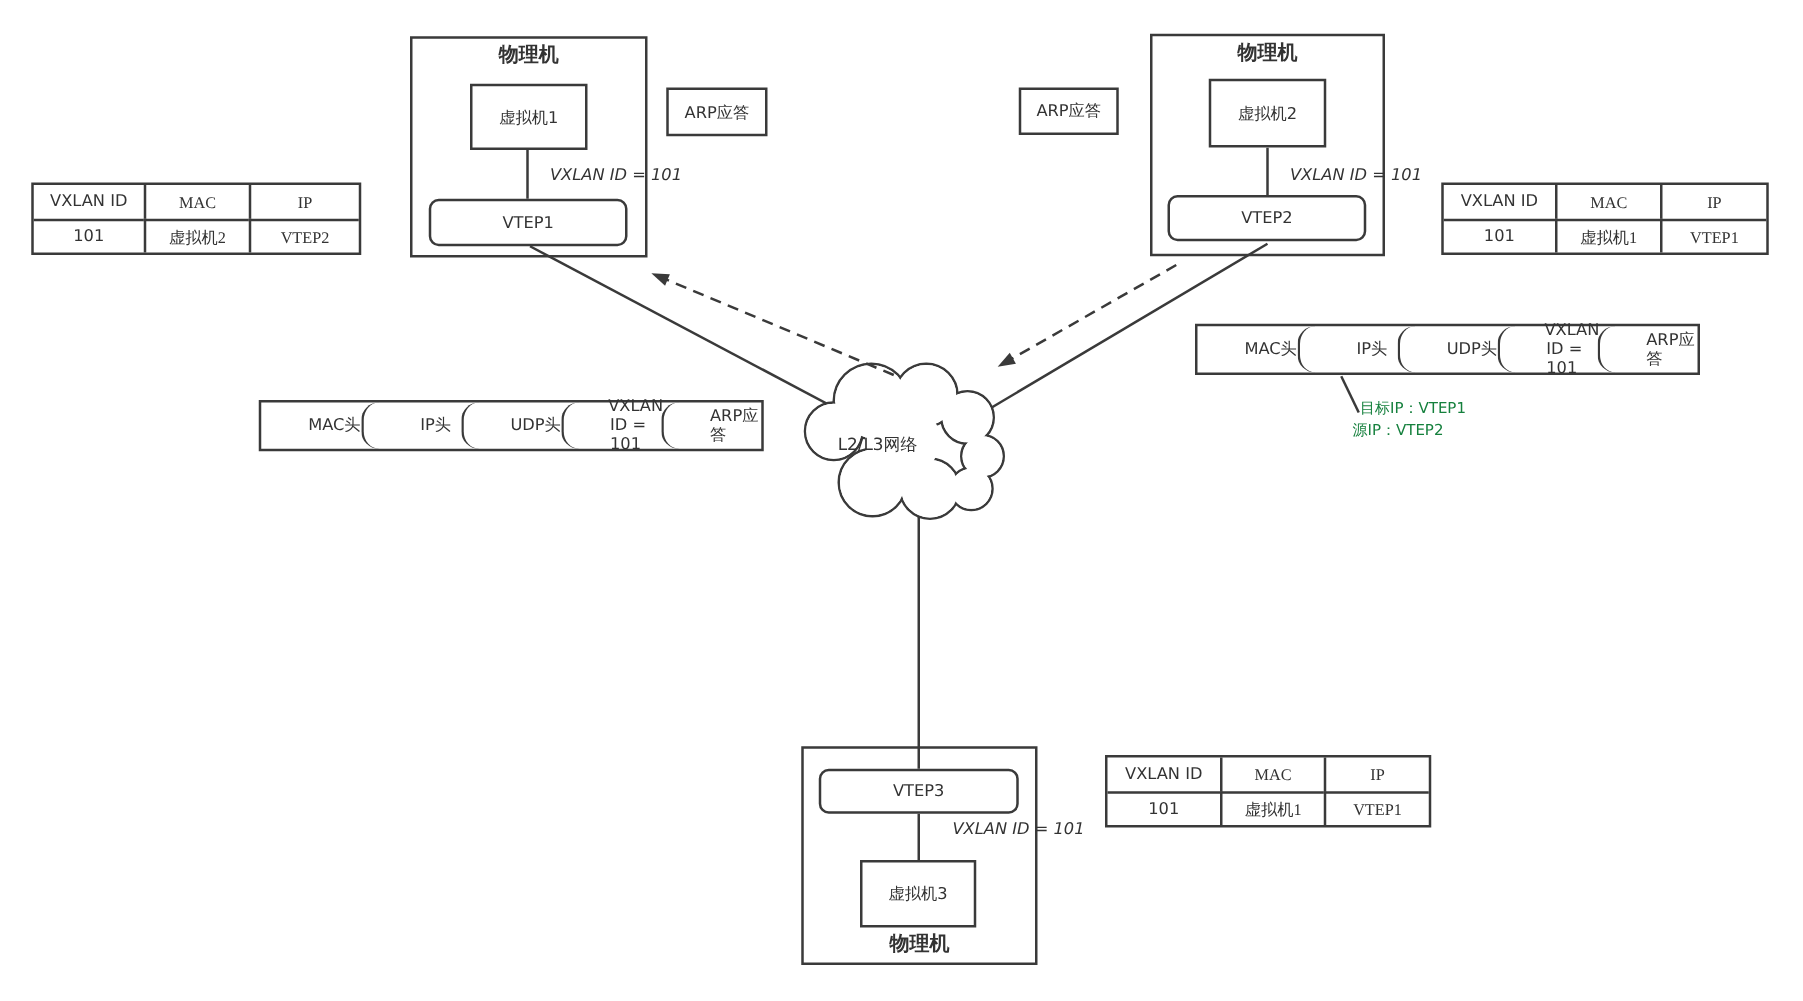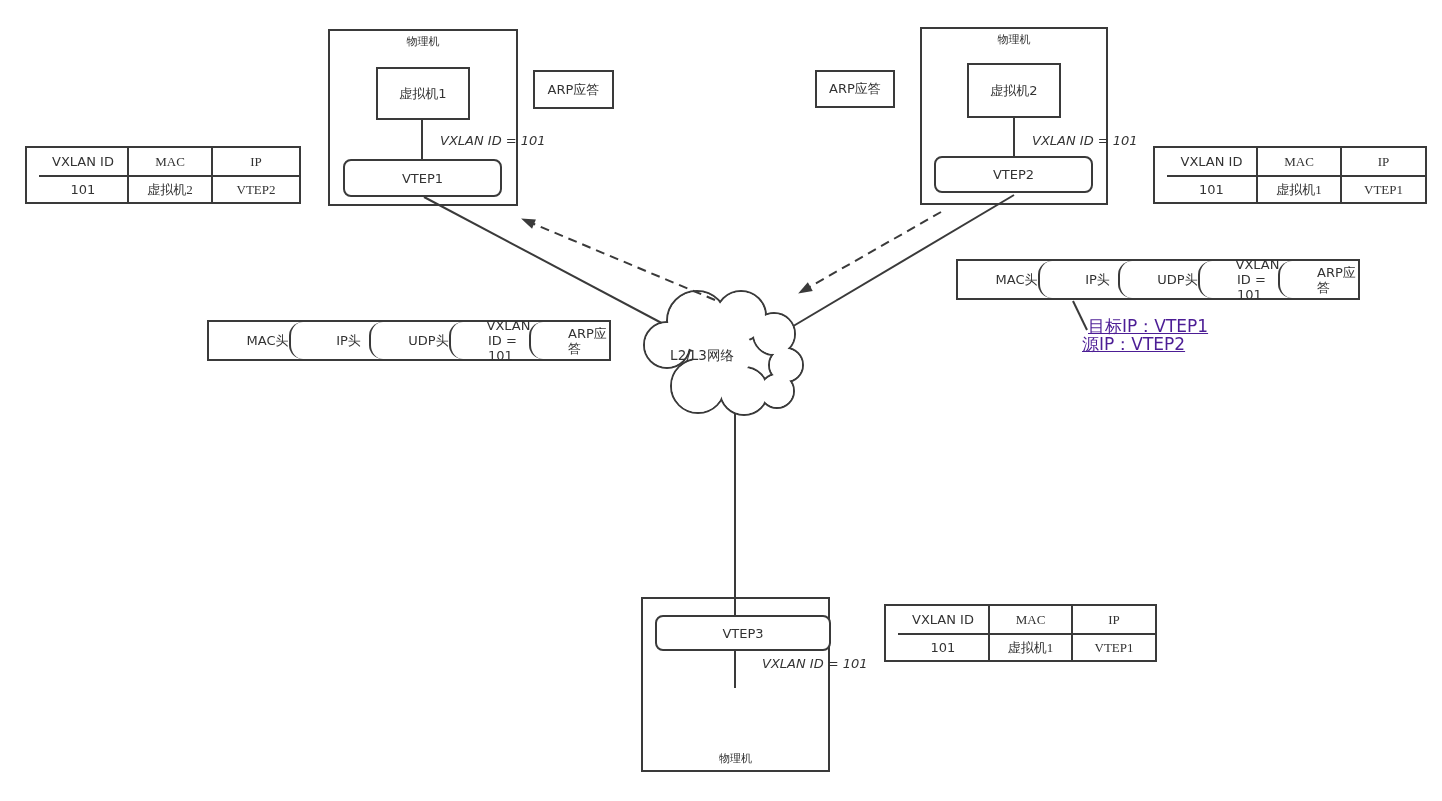--- a/index.html
+++ b/index.html
@@ -3,47 +3,47 @@
 <meta charset="utf-8">
 <style>
   html,body{margin:0;padding:0;background:#ffffff;}
   #canvas{
     position:relative;width:1442px;height:801px;background:#ffffff;overflow:hidden;
     font-family:"DejaVu Sans","Liberation Sans",sans-serif;color:#333333;
   }
   #wires{position:absolute;left:0;top:0;width:1442px;height:801px;}
 
   .host{position:absolute;border:2px solid #3a3a3a;background:transparent;box-sizing:border-box;}
-  .host-label{position:absolute;left:0;right:0;text-align:center;font-size:11px;color:#333;}
+  .host-label{position:absolute;left:0;right:0;text-align:center;font-size:16px;color:#333;font-weight:bold;}
   .host-label.top{top:3px;}
   .host-label.bottom{bottom:4px;}
 
   .vmbox{position:absolute;border:2px solid #3a3a3a;background:#ffffff;box-sizing:border-box;
          display:flex;align-items:center;justify-content:center;font-size:13px;color:#333;}
   .vtepbox{position:absolute;border:2px solid #3a3a3a;border-radius:8px;background:#ffffff;box-sizing:border-box;
          display:flex;align-items:center;justify-content:center;font-size:13px;color:#333;}
 
   .plainbox{position:absolute;border:2px solid #3a3a3a;background:#ffffff;box-sizing:border-box;
          display:flex;align-items:center;justify-content:center;font-size:13px;color:#333;}
 
   .floating-label{position:absolute;font-size:13px;color:#333;white-space:nowrap;font-style:italic;}
 
   .mtable{position:absolute;border:2px solid #3a3a3a;background:#ffffff;box-sizing:content-box;
           display:flex;flex-direction:column;font-size:13px;color:#333;}
-  .mrow{display:flex;margin-left:12px;}
+  .mrow{display:flex;}
   .mrow + .mrow > .mcell{border-top:2px solid #3a3a3a;}
   .mcell{display:flex;align-items:center;justify-content:center;height:27px;box-sizing:border-box;}
   .mcell + .mcell{border-left:2px solid #3a3a3a;font-family:Liberation Serif, serif;}
 
   .ptable{position:absolute;border:2px solid #3a3a3a;background:#ffffff;display:flex;font-size:13px;color:#333;}
   .pcell{width:80px;height:37px;display:flex;flex-direction:column;align-items:center;justify-content:center;
          box-sizing:border-box;line-height:15px;padding-left:37px;}
   .pcell + .pcell{border-left:2px solid #3a3a3a;border-radius:14px;}
 
-  .annotation{position:absolute;font-size:17px;color:#4c1d95;line-height:18px;white-space:nowrap;text-decoration:underline;}
+  .annotation{position:absolute;font-size:12px;color:#15803d;line-height:18px;white-space:nowrap;}
   .annotation .l1{margin-left:6px;}
 
   .cloud-label{position:absolute;text-align:center;font-size:13.5px;color:#333;}
 </style>
 </head>
 <body>
 
 <div id="canvas">
 
   <svg id="wires" viewBox="0 0 1442 801" xmlns="http://www.w3.org/2000/svg">
@@ -104,21 +104,22 @@
   <div class="host" style="left:920px;top:27px;width:188px;height:178px;">
     <div class="host-label top">物理机</div>
   </div>
   <div class="vmbox" style="left:967px;top:63px;width:94px;height:55px;">虚拟机2</div>
   <div class="vtepbox" style="left:934px;top:156px;width:159px;height:37px;">VTEP2</div>
   <div class="floating-label" style="left:1032px;top:133px;">VXLAN ID = 101</div>
 
   <div class="host" style="left:641px;top:597px;width:189px;height:175px;">
     <div class="host-label bottom">物理机</div>
   </div>
-  <div class="vtepbox" style="left:655px;top:615px;width:176px;height:36px;">VTEP3</div>
+  <div class="vtepbox" style="left:655px;top:615px;width:160px;height:36px;">VTEP3</div>
+  <div class="vmbox" style="left:688px;top:688px;width:93px;height:54px;">虚拟机3</div>
   <div class="floating-label" style="left:762px;top:656px;">VXLAN ID = 101</div>
 
   <div class="plainbox" style="left:533px;top:70px;width:81px;height:39px;">ARP应答</div>
   <div class="plainbox" style="left:815px;top:70px;width:80px;height:38px;">ARP应答</div>
 
   <div class="cloud-label" style="left:652px;top:347px;width:100px;text-align:center;">L2/L3网络</div>
 
   <div class="mtable" style="left:25px;top:146px;">
     <div class="mrow">
       <div class="mcell" style="width:88px;">VXLAN ID</div>

